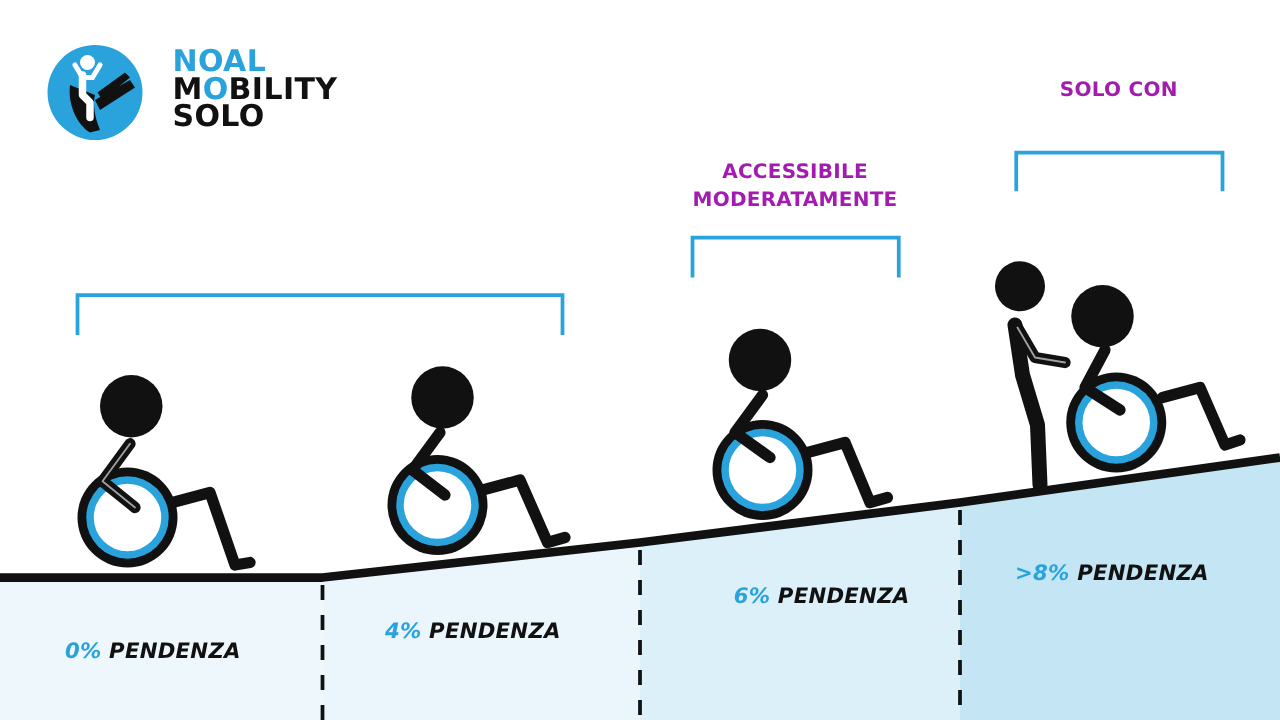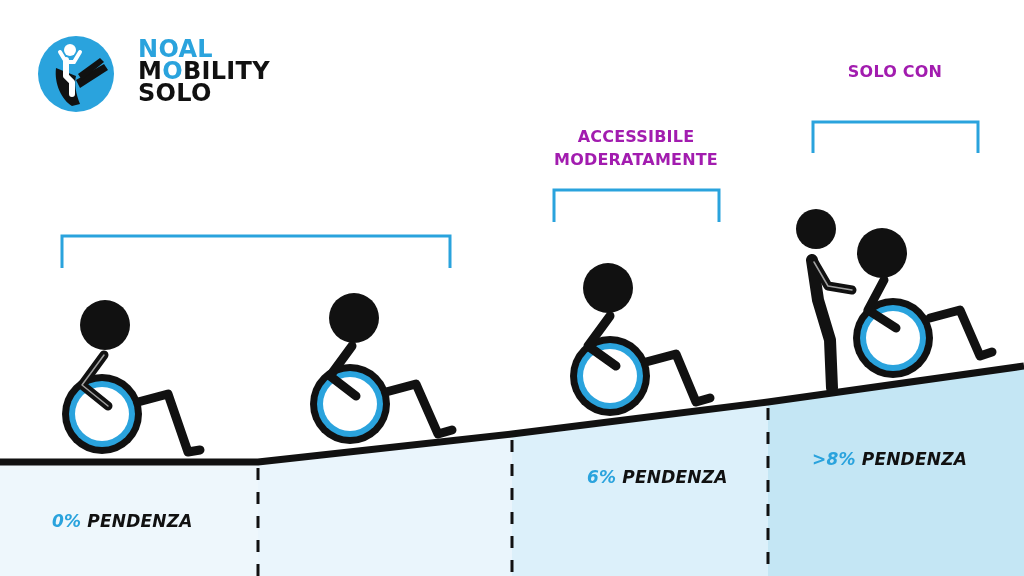--- a/index.html
+++ b/index.html
@@ -103,20 +103,23 @@
     <div>ACCESSIBILE</div>
     <div>MODERATAMENTE</div>
   </div>
   <div class="heading" style="left:775px; top:60px; width:240px;">
     <div>SOLO CON</div>
   </div>
 
   <div class="label" style="left:52px; top:511px;">
     <span class="pct">0%</span><span>PENDENZA</span>
   </div>
+  <div class="label" style="left:308px; top:495px;">
+    <span class="pct">4%</span><span>PENDENZA</span>
+  </div>
   <div class="label" style="left:563px; top:467px;margin-left:24px;">
     <span class="pct">6%</span><span>PENDENZA</span>
   </div>
   <div class="label" style="left:812px; top:449px;">
     <span class="pct">&gt;8%</span><span>PENDENZA</span>
   </div>
 
 </div>
 
 </body></html>

